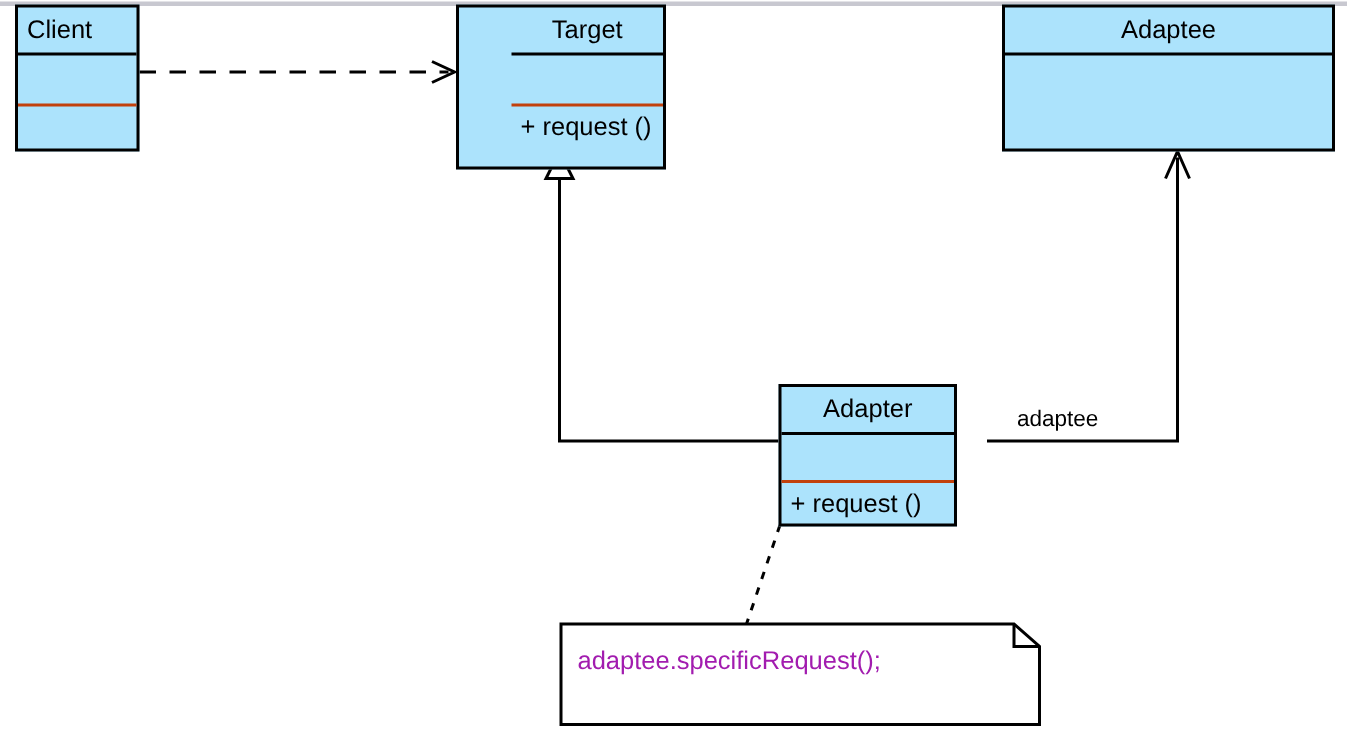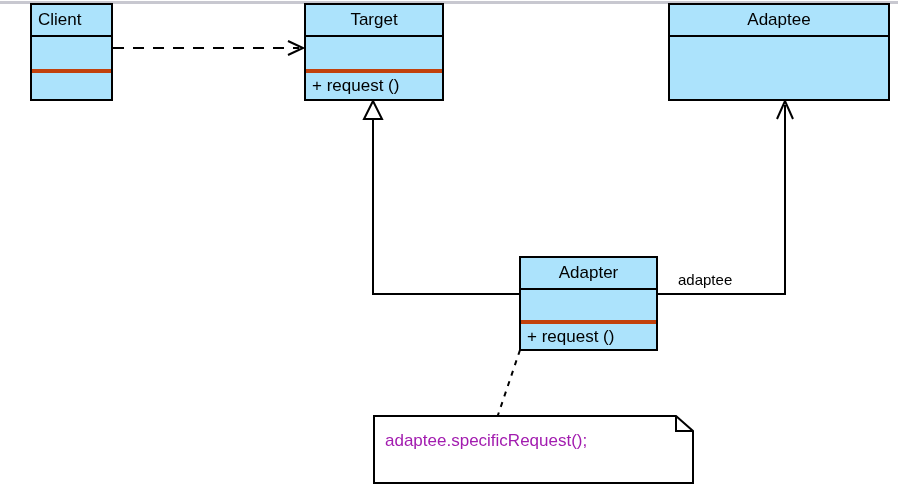--- a/index.html
+++ b/index.html
@@ -40,21 +40,21 @@
   .uml-name {
     justify-content: center;
     font-size: 17px;
     height: 30px;
   }
   .uml-attrs {
     border-top: 2px solid #000000;
     height: 34px;
   }
   .uml-ops {
-    border-top: 4px solid #c2410c;
+    border-top: 2px solid #c2410c;
     justify-content: flex-start;
     font-size: 17px;
     padding-left: 6px;
     height: 29px;
   }
   .uml-note-text {
     position: absolute;
     font-size: 17px;
     color: #a21caf;
     white-space: nowrap;
@@ -98,38 +98,38 @@
     
     <line x1="520" y1="350" x2="497" y2="418" stroke="#000000" stroke-width="2" stroke-dasharray="5 6"></line>
 
     
     <g>
       <path d="M 374,416 L 676,416 L 693,431 L 693,483 L 374,483 Z" fill="#ffffff" stroke="#000000" stroke-width="2" stroke-linejoin="miter"></path>
       <path d="M 676,416 L 676,431 L 693,431" fill="none" stroke="#000000" stroke-width="2" stroke-linejoin="miter"></path>
     </g>
   </svg>
 
-  <div class="uml-class" style="left:10px; top:3px; width:83px; height:98px;margin-left:20px;">
+  <div class="uml-class" style="left:10px; top:3px; width:83px; height:98px;">
     <div class="uml-row uml-name" style="justify-content:flex-start; padding-left:6px;">Client</div>
     <div class="uml-row uml-attrs"></div>
     <div class="uml-row uml-ops"></div>
   </div>
 
-  <div class="uml-class" style="left:304px; top:3px; width:140px; height:98px;">
+  <div class="uml-class" style="left:304px; top:3px; width:140px; height:110px;padding-left:35px;">
     <div class="uml-row uml-name">Target</div>
     <div class="uml-row uml-attrs"></div>
     <div class="uml-row uml-ops">+  request ()</div>
   </div>
 
   <div class="uml-class" style="left:668px; top:3px; width:222px; height:98px;">
     <div class="uml-row uml-name">Adaptee</div>
     <div class="uml-row uml-attrs"></div>
   </div>
 
-  <div class="uml-class" style="left:519px; top:256px; width:139px; height:95px;">
+  <div class="uml-class" style="left:519px; top:256px; width:119px; height:95px;">
     <div class="uml-row uml-name">Adapter</div>
     <div class="uml-row uml-attrs" style="height:32px;"></div>
     <div class="uml-row uml-ops">+  request ()</div>
   </div>
 
   <div class="edge-label" style="left:678px; top:271px;">adaptee</div>
 
   <div class="uml-note-text" style="left:385px; top:431px;">adaptee.specificRequest();</div>
 
 </div>

